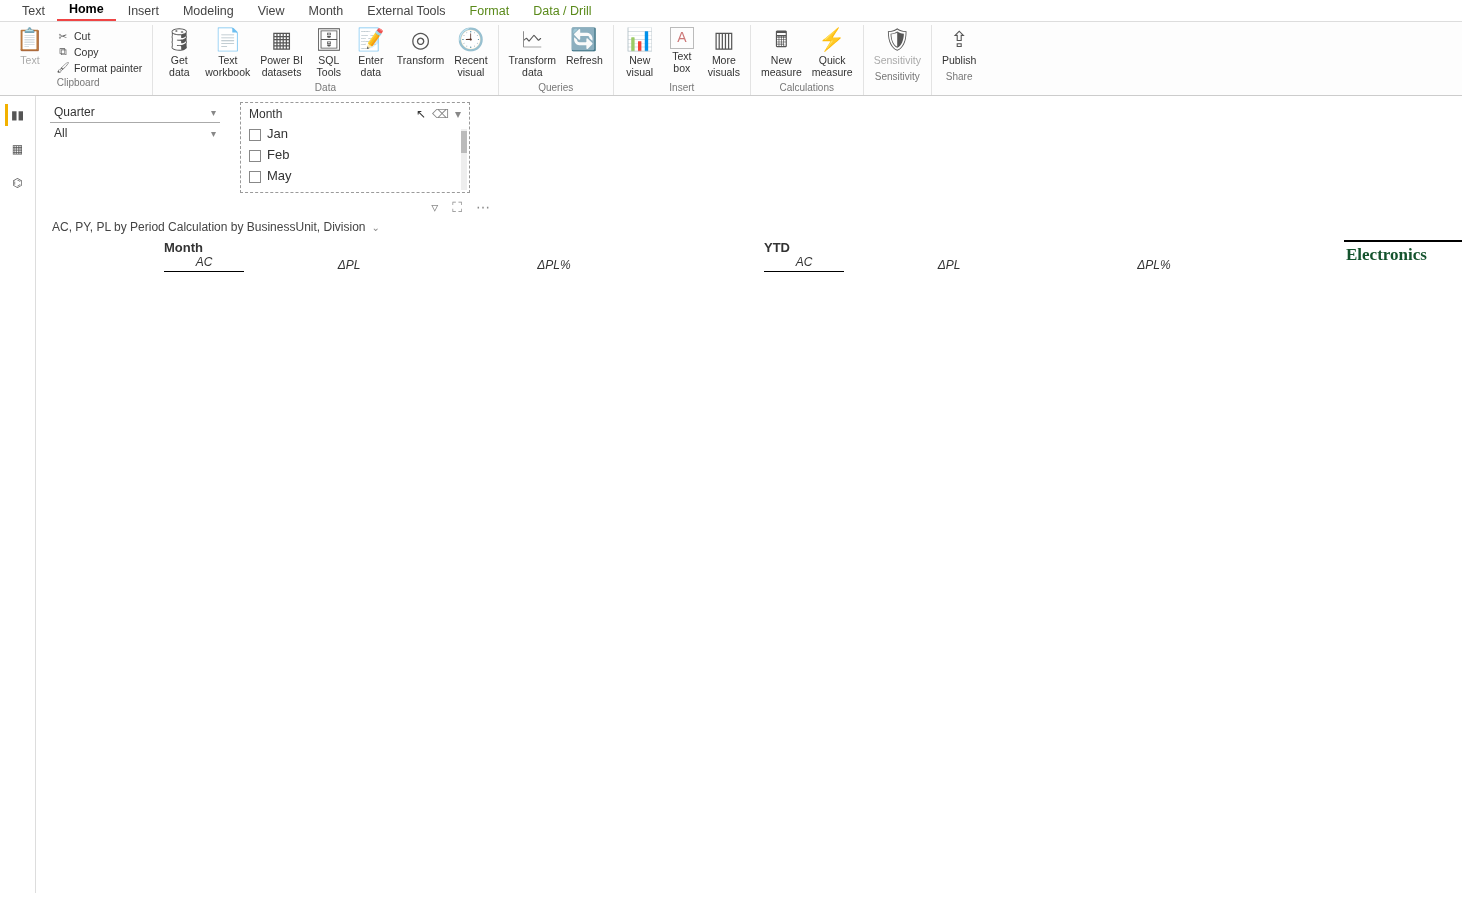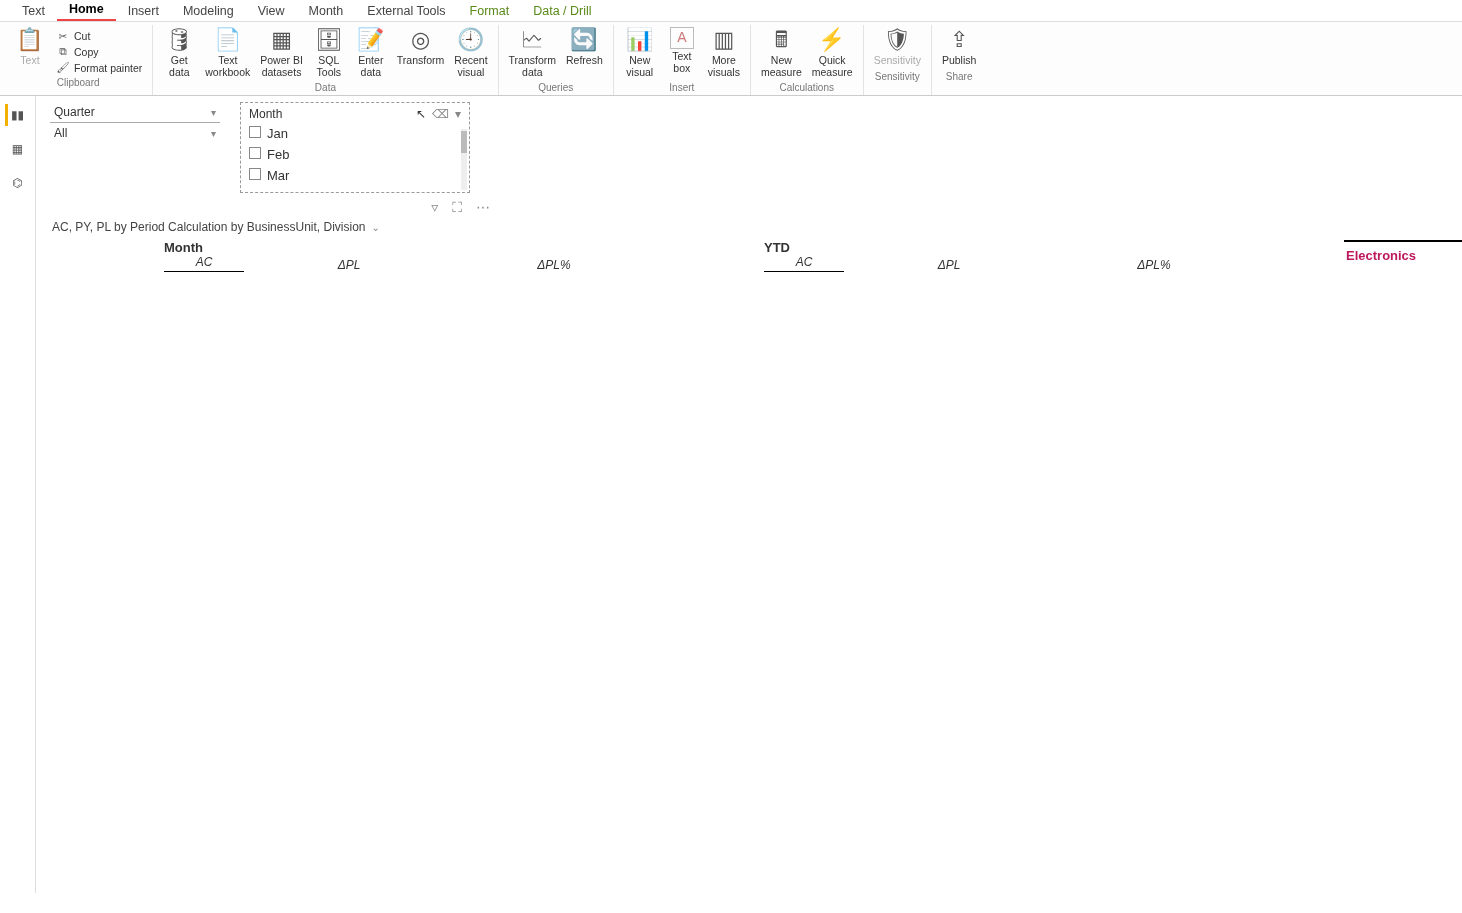--- a/index.html
+++ b/index.html
@@ -88,21 +88,21 @@
   .slicer2 {
     width: 230px;
     border: 1px dashed #9a9a9a;
     padding: 4px 6px 6px;
     position:relative;
     background:#fff;
   }
   .slicer2 .hd { display:flex; justify-content:space-between; align-items:center; padding:0 2px 2px; }
   .slicer2 .hdicons { display:flex; gap:6px; color:#888; font-size:12px;}
   .slicer2 .hdicons span { cursor:pointer; }
-  .chkrow { display:flex; align-items:flex-start; gap:6px; padding:3px 2px; cursor:pointer; font-size:13px;}
+  .chkrow { display:flex; align-items:flex-end; gap:6px; padding:3px 2px; cursor:pointer; font-size:13px;}
   .chkrow .chk { width:12px; height:12px; border:1px solid #888; }
   .slicer2 .sbar { position:absolute; right:2px; top:26px; bottom:2px; width:6px; background:#eee;}
   .slicer2 .sbar .thumb { background:#bbb; width:100%; height:22px; margin-top:2px;}
   
   .visheader {
     display:flex; gap:14px; justify-content:flex-end;
     padding: 6px 6px 2px 0; color:#8a8a8a; font-size:14px;
     width: 446px;
   }
   .visheader span { cursor:pointer; }
@@ -112,21 +112,21 @@
   .tablewrap { display:flex; gap:0; }
   .panel { flex:1; min-width: 580px; }
   .ph { 
     font-weight:600; font-size:13px; padding-bottom:0px;
   }
   .ch-ac  { width:80px;}
   .ch-dpl { width:210px;}
   .ch-pct { width:200px;}
   .row   { display:flex; align-items:center; height:28px; }
   .row.bold .lab, .row.bold .ac { font-weight:700; }
-  .lab { width:114px; font-size:13px; color:#be185d; padding-left:2px;}
+  .lab { width:114px; font-size:17px; color:#14532d; padding-left:2px;font-family:Liberation Serif, serif;}
   .ac  { width:80px; text-align:right; font-size:12.5px; padding-right:8px;}
   .toprule { border-top: 2px solid #000; }
   .ch-line { display:flex; align-items:flex-end;}
   .ch-line > div { position:relative; text-align:center;}
   .ch-line .ul { border-top:1.5px solid #000; margin-top:2px;}
 </style>
 </head>
 <body>
 
 <div class="menubar">
@@ -314,21 +314,21 @@
             <div class="chkrow">
               <span class="chk"></span>
               <span>Jan</span>
             </div>
             <div class="chkrow">
               <span class="chk"></span>
               <span>Feb</span>
             </div>
             <div class="chkrow">
               <span class="chk"></span>
-              <span>Mar</span>
+              <span>May</span>
             </div>
           </div>
         <div class="sbar">
             <div class="thumb"></div>
           </div>
       </div>
     </div>
 
     <div class="visheader">
       <span>▿</span>

